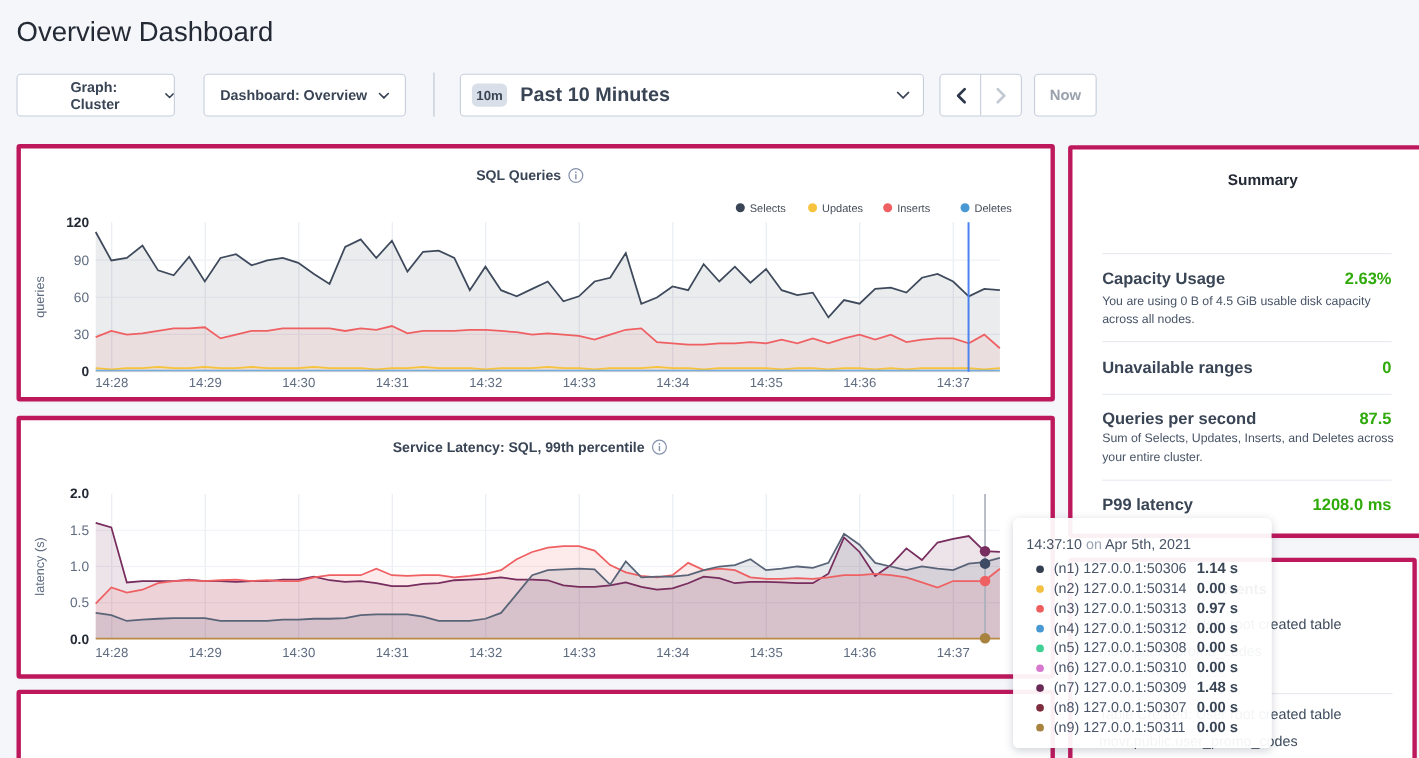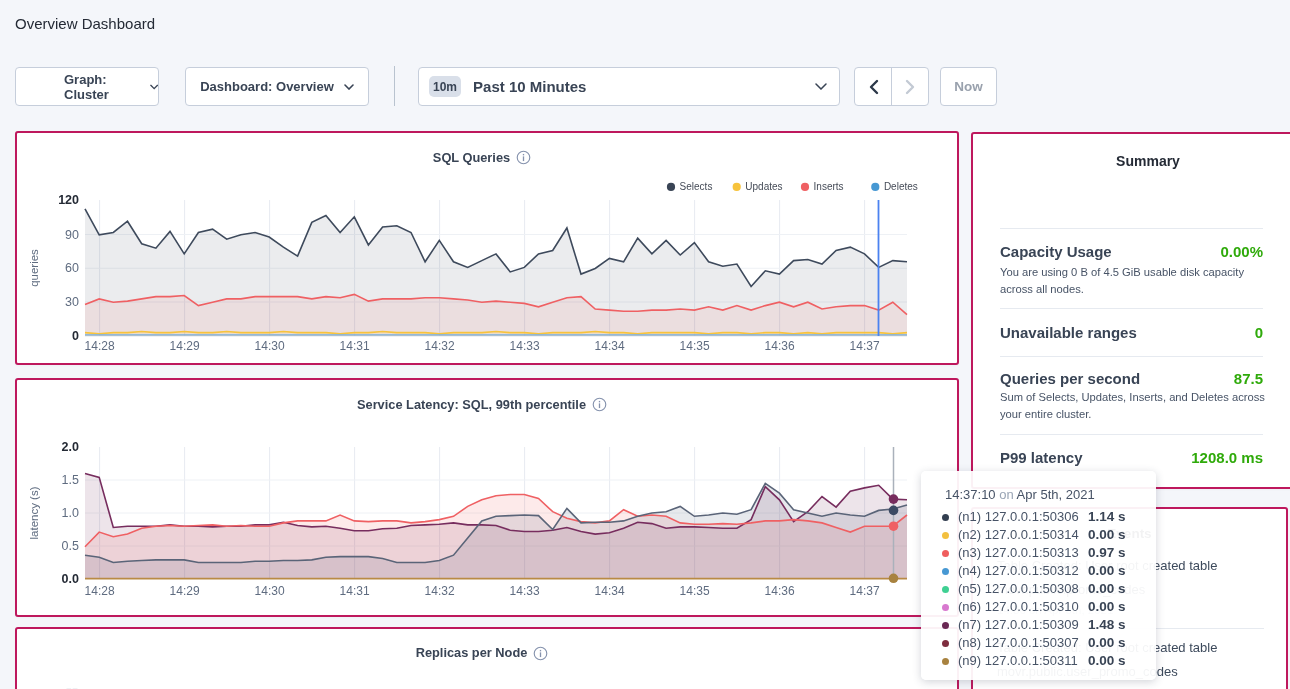--- a/index.html
+++ b/index.html
@@ -1,17 +1,17 @@
 <!DOCTYPE html>
 <html><head><meta charset="utf-8"><style>
 * { margin:0; padding:0; box-sizing:border-box; }
 html,body { width:1290px; height:689px; background:#f4f6fa; font-family:"Liberation Sans",sans-serif; overflow:hidden; position:relative; }
 .abs { position:absolute; }
-.card { position:absolute; background:#fff; border:2px solid #be185d; border-radius:3px; box-shadow:0 1px 2px rgba(50,60,80,0.03); }
-h1 { position:absolute; left:15px; top:14.5px; font-size:15px; font-weight:400; color:#242a35; }
+.card { position:absolute; background:#fff; border:4px solid #be185d; border-radius:3px; box-shadow:0 1px 2px rgba(50,60,80,0.03); }
+h1 { position:absolute; left:15px; top:14.5px; font-size:25px; font-weight:400; color:#242a35; }
 .btn { position:absolute; top:67px; height:39px; background:#fff; border:1px solid #c6cedb; border-radius:4px; display:flex; align-items:center; justify-content:center; font-size:13px; font-weight:bold; color:#394455; }
 .ctitle { position:absolute; top:16.5px; left:0; right:10px; text-align:center; font-size:12.8px; font-weight:bold; color:#394455; }
 .srow { display:flex; justify-content:space-between; align-items:baseline; font-size:15px; font-weight:bold; color:#394455; white-space:nowrap; }
 .srow .g { color:#2faa0a; }
 .sdesc { font-size:11.2px; color:#475366; line-height:16.2px; font-weight:normal; }
 .ttx { font-size:13px; color:#475366; white-space:nowrap; }
 .tvl { font-size:13.5px; font-weight:bold; color:#394455; white-space:nowrap; }
 .ev { font-size:13px; color:#3d4a5c; line-height:24px; white-space:nowrap; }
 </style></head><body>
 <h1>Overview Dashboard</h1>
@@ -19,21 +19,21 @@
 <div class="btn" style="left:15px; width:144px;padding-left:48px;">Graph: Cluster<svg width="10" height="6" viewBox="0 0 10 6" style="margin-left:10px">
       <path d="M1 1 L5 5 L9 1" fill="none" stroke="#394455" stroke-width="1.6" stroke-linecap="round"></path>
     </svg></div>
 <div class="btn" style="left:185px; width:184px;">Dashboard: Overview<svg width="10" height="6" viewBox="0 0 10 6" style="margin-left:10px">
       <path d="M1 1 L5 5 L9 1" fill="none" stroke="#394455" stroke-width="1.6" stroke-linecap="round"></path>
     </svg></div>
 <div class="abs" style="left:394px; top:66px; width:1px; height:40px; background:#b9c3cf;"></div>
 
 <div class="btn" style="left:418px; width:422px; justify-content:flex-start; padding:0 12px 0 10px;">
   <span style="background:#d9dfe9; border-radius:5px; padding:3.5px 4px; font-size:12px; color:#394455;">10m</span>
-  <span style="margin-left:12px; font-size:15px;">Past 10 Minutes</span>
+  <span style="margin-left:12px; font-size:18px;">Past 10 Minutes</span>
   <svg width="12" height="7" viewBox="0 0 12 7" style="margin-left:auto;">
       <path d="M1 1 L6 6 L11 1" fill="none" stroke="#394455" stroke-width="1.5" stroke-linecap="round"></path>
     </svg>
 </div>
 
 <div class="btn" style="left:854px; width:75px; padding:0;">
   <div style="flex:1; display:flex; align-items:center; justify-content:center; border-right:1px solid #c6cedb; height:100%;">
     <svg width="11" height="16" viewBox="0 0 11 16">
         <path d="M9 2 L3 8 L9 14" fill="none" stroke="#2c3849" stroke-width="2.4" stroke-linecap="round" stroke-linejoin="round"></path>
       </svg>
@@ -145,36 +145,31 @@
       <text x="422.6" y="215" text-anchor="middle" font-family="Liberation Sans" font-size="12" fill="#5f6c80">14:32</text>
       <text x="507.6" y="215" text-anchor="middle" font-family="Liberation Sans" font-size="12" fill="#5f6c80">14:33</text>
       <text x="592.6" y="215" text-anchor="middle" font-family="Liberation Sans" font-size="12" fill="#5f6c80">14:34</text>
       <text x="677.6" y="215" text-anchor="middle" font-family="Liberation Sans" font-size="12" fill="#5f6c80">14:35</text>
       <text x="762.6" y="215" text-anchor="middle" font-family="Liberation Sans" font-size="12" fill="#5f6c80">14:36</text>
       <text x="847.6" y="215" text-anchor="middle" font-family="Liberation Sans" font-size="12" fill="#5f6c80">14:37</text>
       <text x="21" y="133" text-anchor="middle" font-family="Liberation Sans" font-size="11.5" fill="#5f6c80" transform="rotate(-90 21 133)">latency (s)</text>
     </svg>
 </div>
 <div class="card" style="left:15px; top:626.5px; width:944px; height:235px;">
-  <div class="ctitle">Replicas per Node<svg width="15" height="15" viewBox="0 0 16 16" style="margin-left:6px;vertical-align:-3.5px">
-        <circle cx="8" cy="8" r="6.7" fill="none" stroke="#8592ad" stroke-width="1.2"></circle>
-        <rect x="7.3" y="6.8" width="1.4" height="5" fill="#8592ad"></rect>
-        <rect x="7.3" y="4.2" width="1.4" height="1.5" fill="#8592ad"></rect>
-      </svg></div>
   <svg width="944" height="80" style="position:absolute;left:0;top:0">
       <rect x="49.5" y="59.8" width="4.6" height="2" fill="#aebdcc"></rect>
       <rect x="55.7" y="59.8" width="4.8" height="2" fill="#aebdcc"></rect>
     </svg>
 </div>
 
 <div class="card" style="left:971px; top:132px; width:354px; height:357px;">
   <div class="abs" style="left:0;right:0;top:19px;text-align:center;font-size:14px;font-weight:bold;color:#242a35;">Summary</div>
     <div class="abs srow" style="left:27px;top:109.3px;width:263px;">
       <span>Capacity Usage</span>
-      <span class="g">0.00%</span>
+      <span class="g">2.63%</span>
     </div>
     <div class="abs srow" style="left:27px;top:189.9px;width:263px;">
       <span>Unavailable ranges</span>
       <span class="g">0</span>
     </div>
     <div class="abs srow" style="left:27px;top:235.6px;width:263px;">
       <span>Queries per second</span>
       <span class="g">87.5</span>
     </div>
     <div class="abs srow" style="left:27px;top:315.0px;width:263px;">
@@ -191,21 +186,21 @@
 
 <div class="card" style="left:971px; top:507px; width:317px; height:280px;">
   <div class="abs" style="left:0;right:0;top:16.7px;text-align:center;font-size:13.5px;font-weight:bold;color:#242a35;">Events</div>
   <div class="abs ev" style="left:24px;top:44.5px;">Table Created: User root created table<br>movr.public.promo_codes</div>
   <div class="abs" style="left:24px;top:95px;font-size:11.5px;color:#9aa5b5;">14:36 on Apr 5th, 2021</div>
   <div class="abs" style="left:24px;top:119px;width:267px;border-top:1px solid #e6eaf0;"></div>
   <div class="abs ev" style="left:24px;top:127px;">Table Created: User root created table<br>movr.public.user_promo_codes</div>
 </div>
 
 <div class="abs" style="left:921px; top:471px; width:235px; height:209px; background:rgba(255,255,255,0.94); border-radius:5px; box-shadow:0 2px 8px rgba(50,60,80,0.22);">
-  <div class="abs" style="left:24px;top:15.5px;font-size:13px;color:#475366;">14:37:10 <span style="color:#9aa5b5;">on</span> Apr 5th, 2021</div>
+  <div class="abs" style="left:12px;top:15.5px;font-size:13px;color:#475366;">14:37:10 <span style="color:#9aa5b5;">on</span> Apr 5th, 2021</div>
   <div class="abs" style="left:21px;top:43.0px;width:7px;height:7px;border-radius:50%;background:#333f50"></div>
     <div class="abs ttx" style="left:37px;top:38.0px;">(n1) 127.0.0.1:50306</div>
     <div class="abs tvl" style="left:167px;top:37.8px;">1.14 s</div>
     <div class="abs" style="left:21px;top:61.0px;width:7px;height:7px;border-radius:50%;background:#f3c03f"></div>
     <div class="abs ttx" style="left:37px;top:56.0px;">(n2) 127.0.0.1:50314</div>
     <div class="abs tvl" style="left:167px;top:55.8px;">0.00 s</div>
     <div class="abs" style="left:21px;top:79.0px;width:7px;height:7px;border-radius:50%;background:#ef5e5e"></div>
     <div class="abs ttx" style="left:37px;top:74.0px;">(n3) 127.0.0.1:50313</div>
     <div class="abs tvl" style="left:167px;top:73.8px;">0.97 s</div>
     <div class="abs" style="left:21px;top:97.0px;width:7px;height:7px;border-radius:50%;background:#4798d3"></div>

